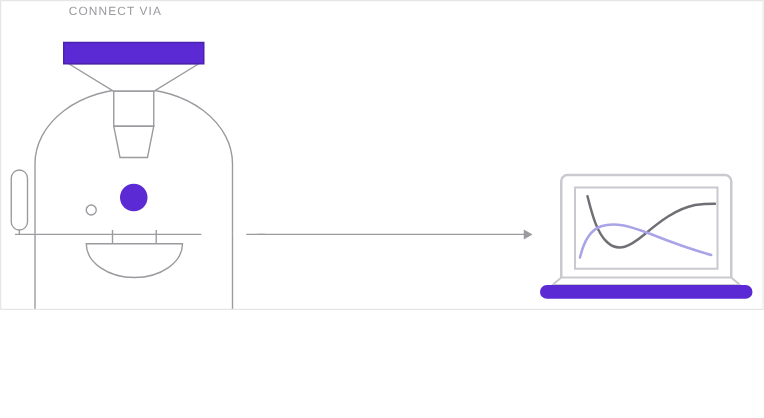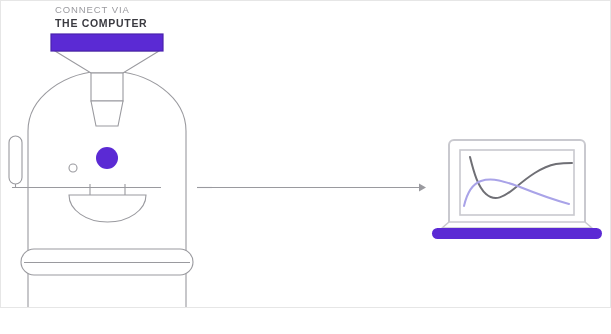--- a/index.html
+++ b/index.html
@@ -7,21 +7,21 @@
     margin: 0;
     padding: 0;
     background: #ffffff;
   }
   body {
     font-family: "Liberation Sans", sans-serif;
   }
   #stage {
     position: relative;
     width: 611px;
-    height: 308px;
+    height: 248px;
     background: #ffffff;
     border: 1px solid #e6e6e6;
     box-sizing: border-box;
     overflow: hidden;
   }
   #scene {
     position: absolute;
     inset: 0;
   }
   .caption-block {
@@ -49,21 +49,20 @@
     margin-top: 1px;
   }
 </style>
 </head>
 <body>
 
 <div id="stage">
 
   <div class="caption-block">
     <span class="caption-line1">CONNECT VIA</span>
-    <span class="caption-line2">THE COMPUTER</span>
   </div>
 
   <svg id="scene" viewBox="0 0 611 334" width="611" height="334" aria-hidden="true">
 
     <g>
 
       <path d="M27,186 L27,130 A79,60 0 0 1 185,130 L185,186" fill="#ffffff" stroke="#9a9a9f" stroke-width="1.1"></path>
 
       <path d="M27,186 L27,334 M185,186 L185,334" fill="none" stroke="#9a9a9f" stroke-width="1.1"></path>
 

